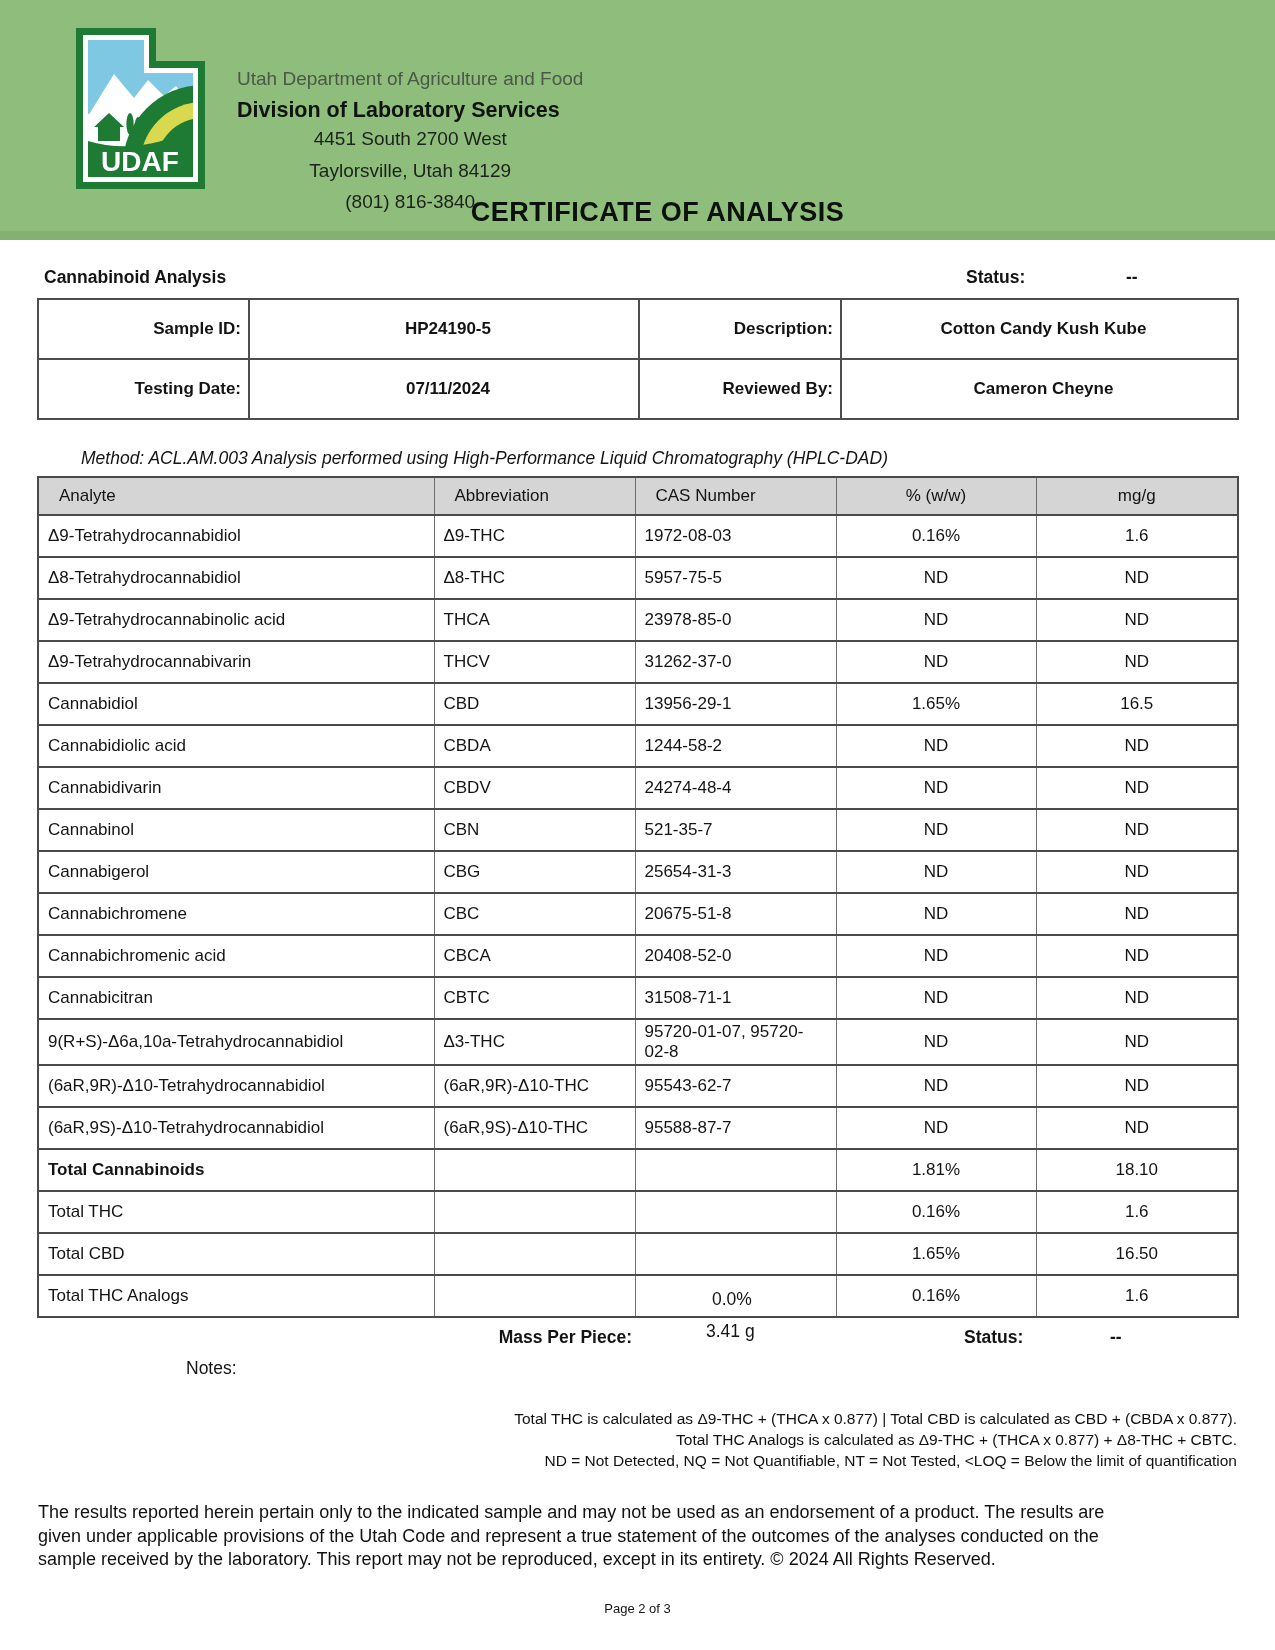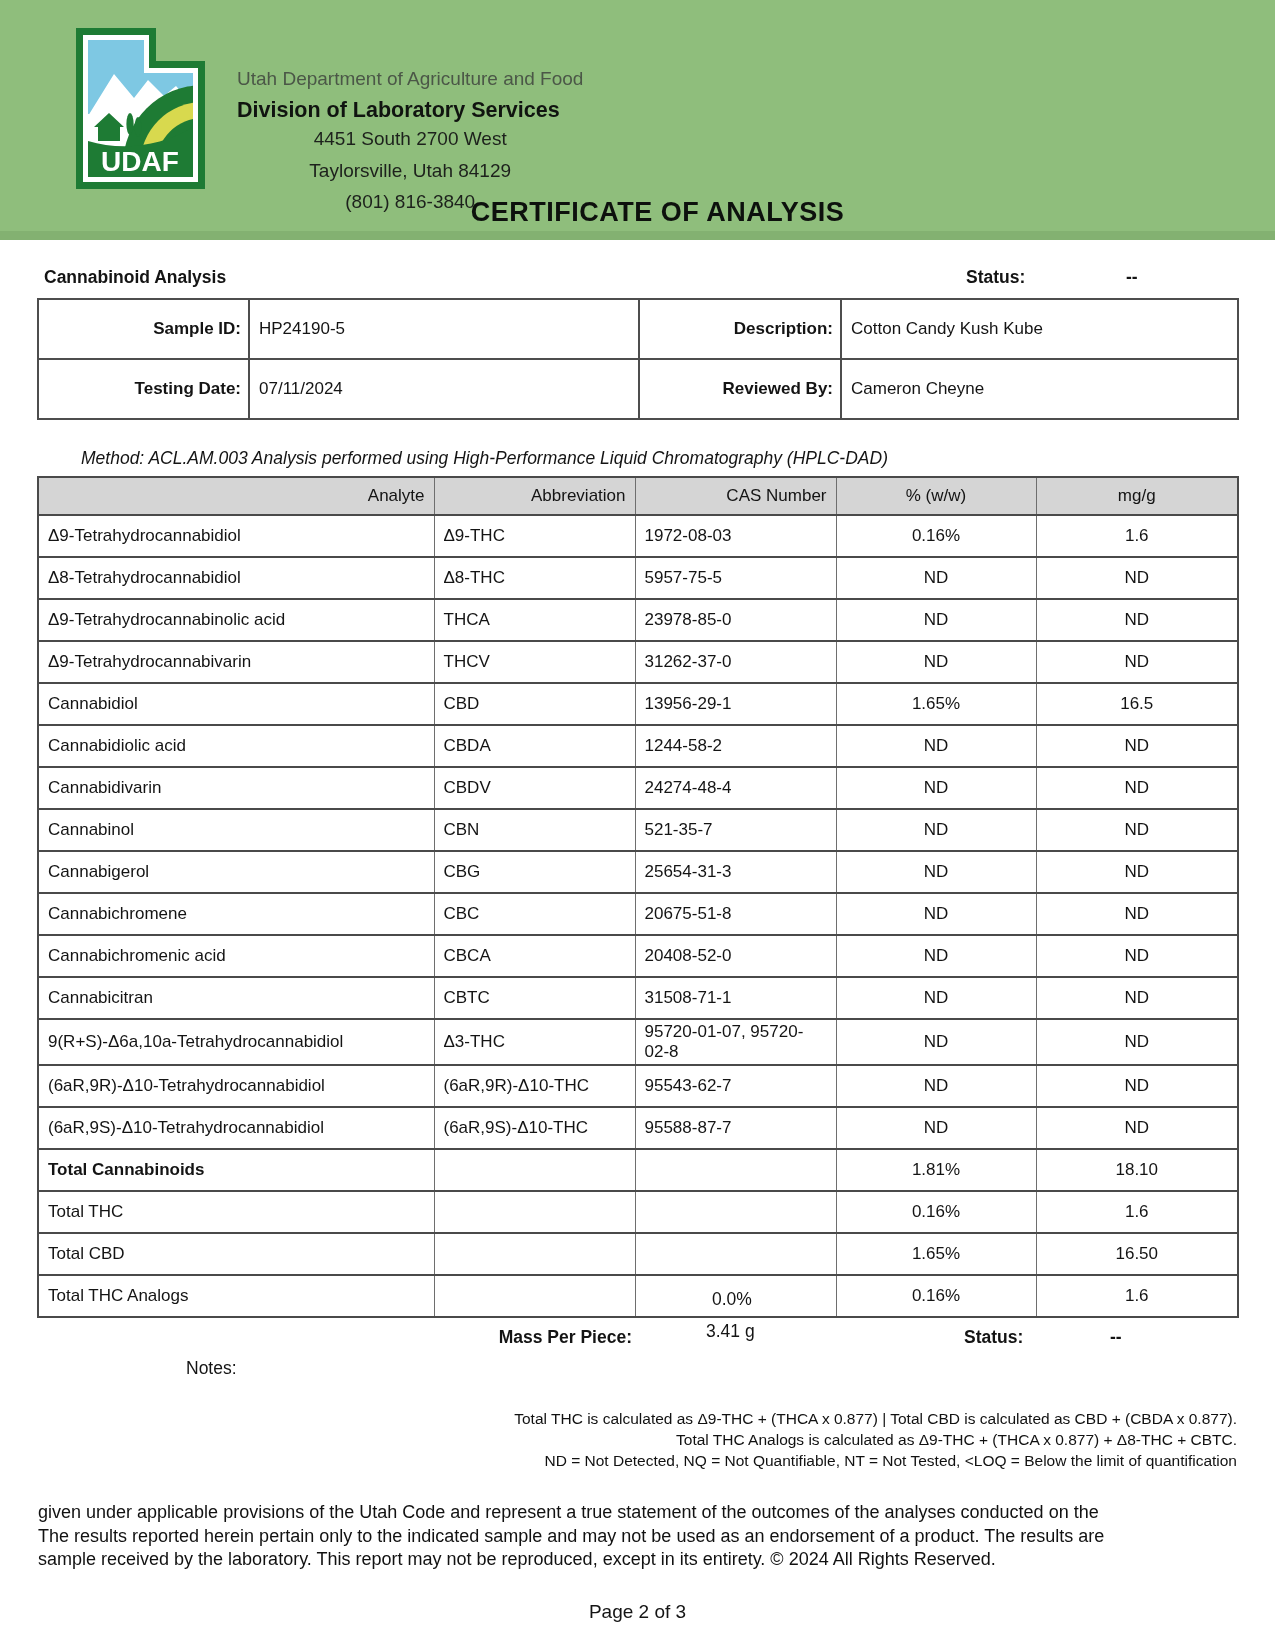--- a/index.html
+++ b/index.html
@@ -20,30 +20,30 @@
   
   .section-title { position:absolute; left:44px; top:267px; font-size:17.5px; font-weight:bold; }
   .status-top-label { position:absolute; left:966px; top:267px; font-size:17.5px; font-weight:bold; }
   .status-top-value { position:absolute; left:1126px; top:267px; font-size:17.5px; font-weight:bold; }
 
   
   .info-table { position:absolute; left:37px; top:298px; width:1200px;
                 border-collapse:collapse; table-layout:fixed; font-size:17px; }
   .info-table td { border:2px solid #4d4d4d; height:56px; overflow:hidden; }
   .info-table .lbl { font-weight:bold; text-align:right; padding-right:7px; }
-  .info-table .val { text-align:left; padding-left:9px; }
+  .info-table .val { text-align:center; padding-left:9px;font-weight:bold; }
 
   
   .method { position:absolute; left:38px; top:448px; font-size:17.5px; font-style:italic;margin-left:43px; }
 
   
   .atable { position:absolute; left:37px; top:476px; width:1200px;
             border-collapse:collapse; table-layout:fixed; font-size:17px;
             border:2px solid #4a4a4a; }
-  .atable th { background:#d5d5d5; font-weight:normal; text-align:right; height:32px; padding:0 9px; }
+  .atable th { background:#d5d5d5; font-weight:normal; text-align:left; height:32px; padding:0 20px; }
   .atable td { height:36px; padding:2px 9px; }
   .atable th, .atable td {
       border-top:2px solid #4a4a4a; border-bottom:2px solid #4a4a4a;
       border-left:1px solid #6e6e6e; border-right:1px solid #6e6e6e; }
   .atable th:nth-child(4), .atable th:nth-child(5),
   .atable td:nth-child(4), .atable td:nth-child(5) { text-align:center; padding:2px 2px; }
   .atable td.b { font-weight:bold; }
 
   
   .s-label { position:absolute; font-size:17.5px; font-weight:bold; text-align:right; width:402px; }
@@ -53,21 +53,21 @@
   .mass-label { left:230px; top:1327px; }
   .mass-value { left:706px; top:1321px; }
   .status2-label { position:absolute; left:964px; top:1327px; font-size:17.5px; font-weight:bold; }
   .status2-value { position:absolute; left:1110px; top:1327px; font-size:17.5px; font-weight:bold; }
   .notes { position:absolute; left:186px; top:1358px; font-size:17.5px; }
 
   
   .footnotes { position:absolute; right:38px; top:1408px; text-align:right;
                font-size:15.5px; line-height:21px; color:#111; }
   .disclaimer { position:absolute; left:38px; top:1501px; font-size:18px; line-height:23.5px; color:#111; }
-  .page-num { position:absolute; left:0; top:1601px; width:1275px; text-align:center; font-size:19px; }
+  .page-num { position:absolute; left:0; top:1601px; width:1275px; text-align:center; font-size:13px; }
 </style>
 </head>
 <body>
 
 <div class="page">
 
   <div class="band">
     <svg class="logo" viewBox="0 0 129 161" aria-hidden="true">
       <defs>
         <clipPath id="utclip">
@@ -295,19 +295,19 @@
   <div class="status2-value">--</div>
   <div class="notes">Notes:</div>
 
   <div class="footnotes">
       <div>Total THC is calculated as Δ9-THC + (THCA x 0.877)  |  Total CBD is calculated as CBD + (CBDA x 0.877).</div>
       <div>Total THC Analogs is calculated as Δ9-THC + (THCA x 0.877) + Δ8-THC + CBTC.</div>
       <div>ND = Not Detected, NQ = Not Quantifiable, NT = Not Tested, &lt;LOQ = Below the limit of quantification</div>
     </div>
 
   <div class="disclaimer">
+      <div>The results reported herein pertain only to the indicated sample and may not be used as an endorsement of a product. The results are</div>
       <div>given under applicable provisions of the Utah Code and represent a true statement of the outcomes of the analyses conducted on the</div>
-      <div>The results reported herein pertain only to the indicated sample and may not be used as an endorsement of a product. The results are</div>
       <div>sample received by the laboratory. This report may not be reproduced, except in its entirety. © 2024 All Rights Reserved.</div>
     </div>
 
   <div class="page-num">Page 2 of 3</div>
 </div>
 
 </body></html>

